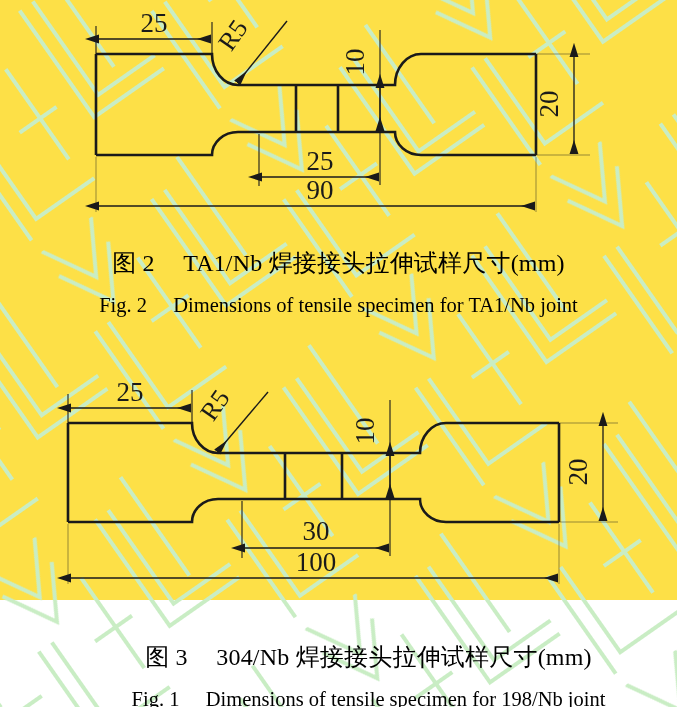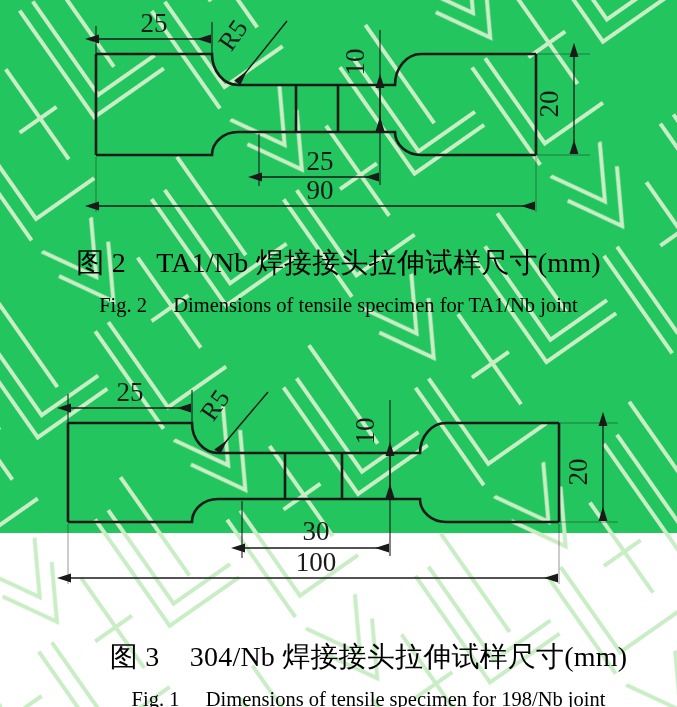--- a/index.html
+++ b/index.html
@@ -11,22 +11,22 @@
     width: 677px;
     height: 707px;
     position: relative;
     font-family: "Liberation Serif", "DejaVu Serif", serif;
     color: #000000;
     overflow: hidden;
   }
   #page {
     position: relative;
     width: 677px;
-    height: 533px;
-    background: #22c55e;
+    height: 600px;
+    background: #fde047;
   }
   .watermark-layer {
     position: absolute;
     left: 0; top: 0;
     width: 677px;
     height: 707px;
     pointer-events: none;
     z-index: 0;
   }
   .fig-svg {
@@ -41,21 +41,21 @@
     position: absolute;
     left: 0;
     width: 677px;
     text-align: center;
     z-index: 3;
   }
   #caption-fig2 { top: 246px; }
   #caption-fig3 { top: 640px; padding-left: 30px; }
 
   .caption-cn {
-    font-size: 28px;
+    font-size: 24px;
     line-height: 34px;
     white-space: nowrap;
     letter-spacing: 0.2px;
     text-align: center;
   }
   .caption-en {
     font-size: 20.5px;
     line-height: 34px;
     white-space: nowrap;
     margin-top: 8px;

